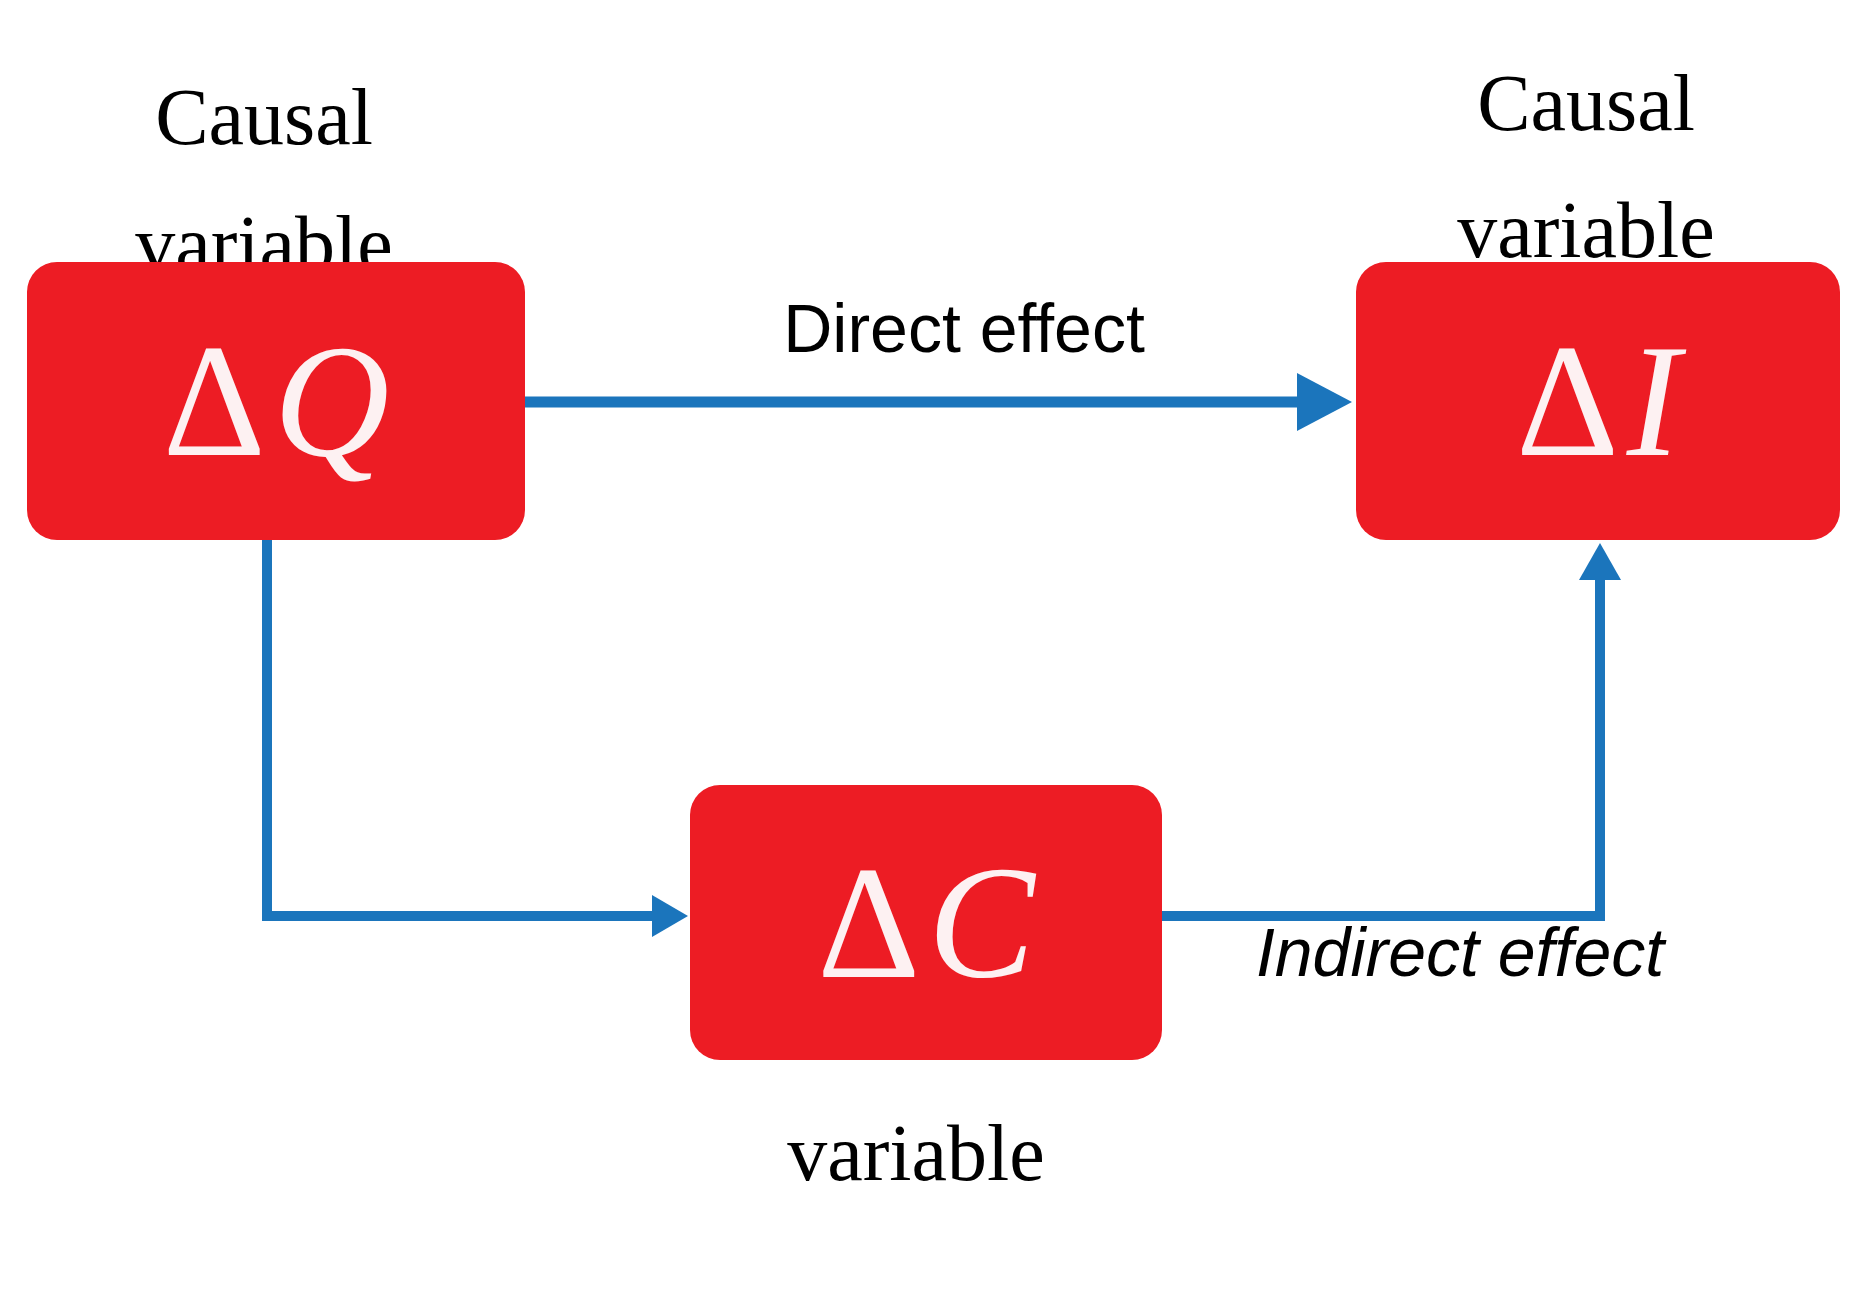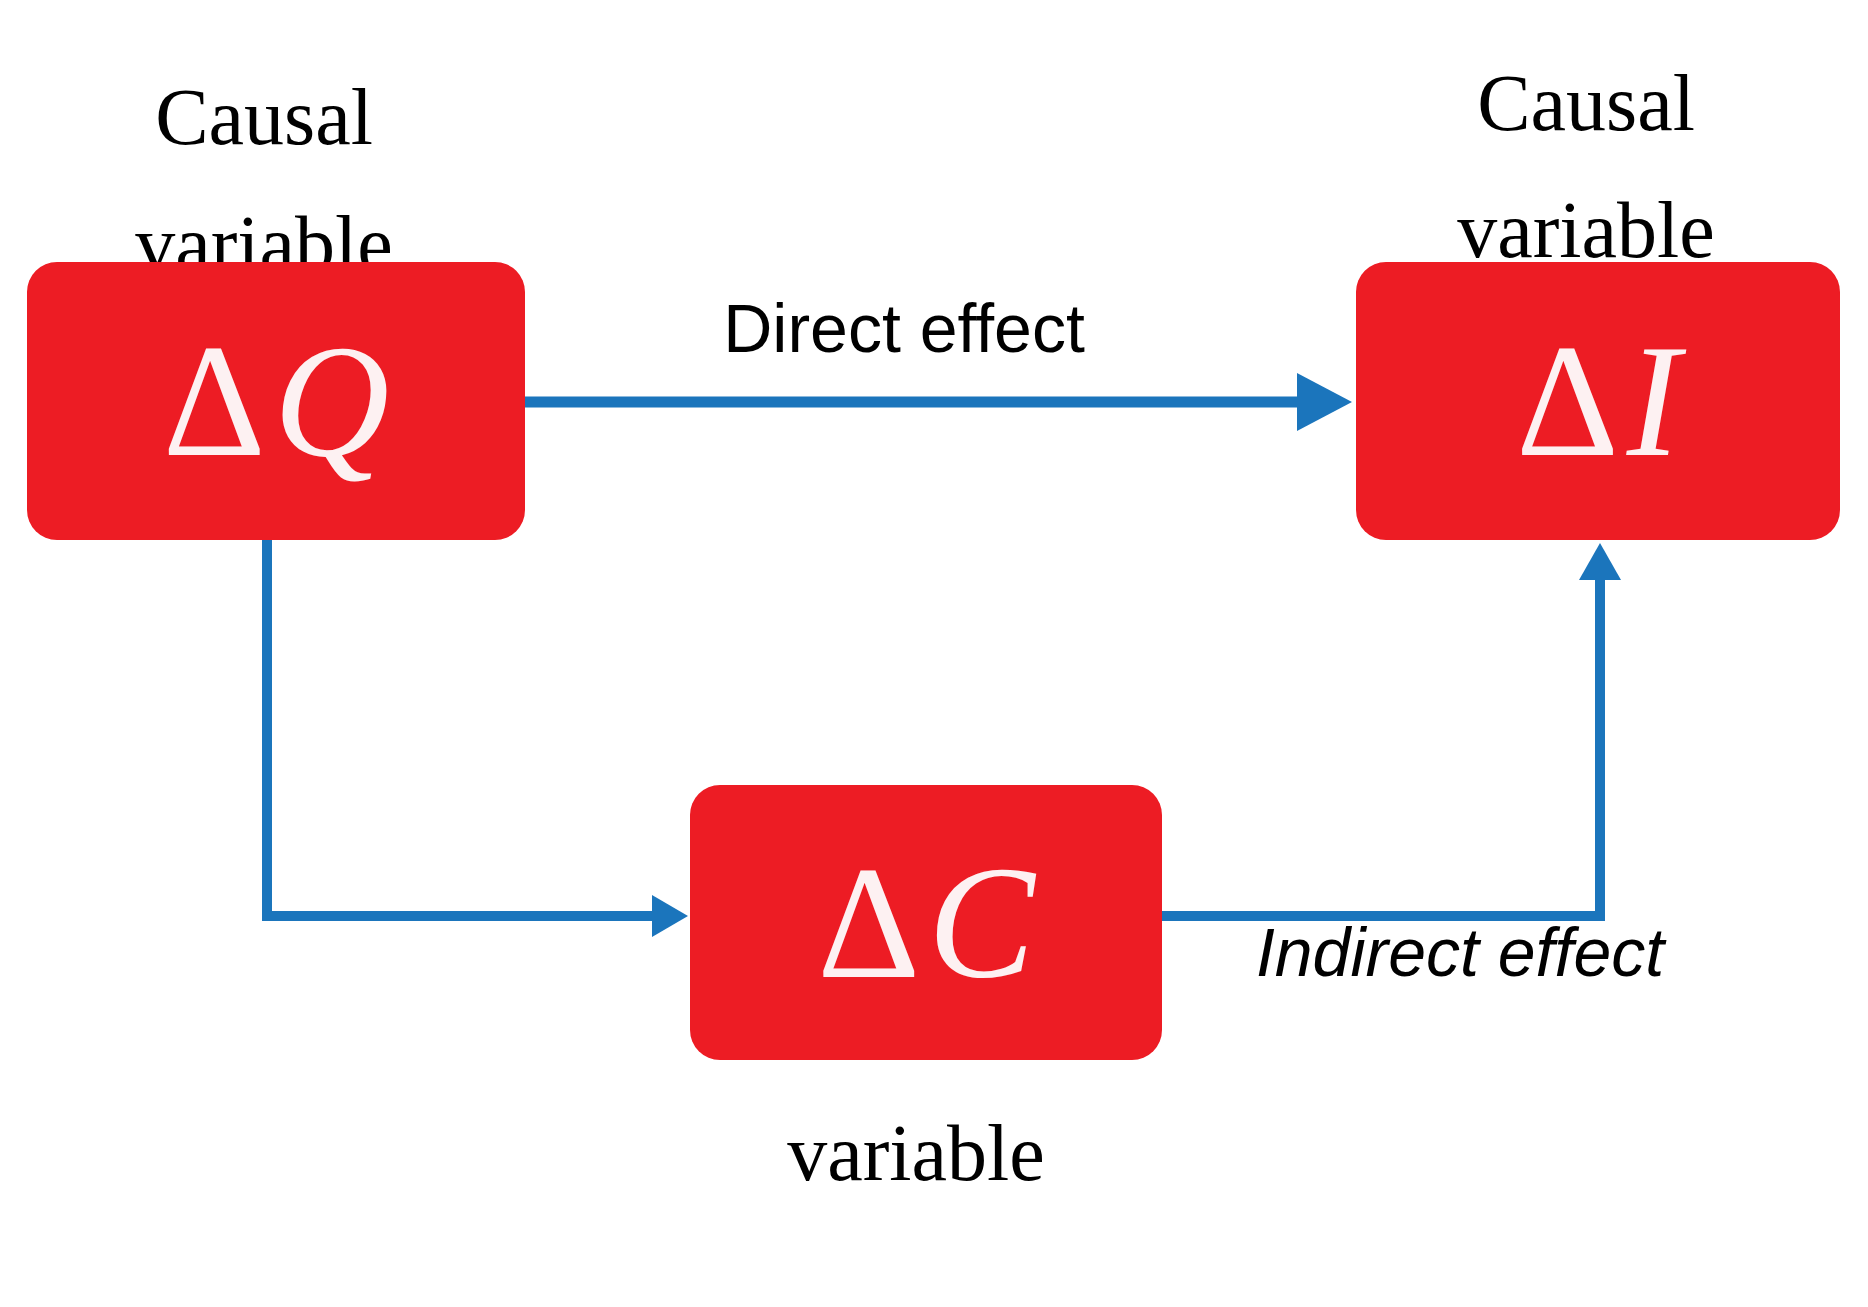--- a/index.html
+++ b/index.html
@@ -55,21 +55,21 @@
   .edge-label {
     position: absolute;
     width: 520px;
     text-align: center;
     color: var(--label_text, #000000);
     font-family: "Liberation Sans", "DejaVu Sans", sans-serif;
     font-size: 68px;
     line-height: 80px;
     white-space: nowrap;
   }
-  .edge-label-direct   { left: 644px;  top: 288px; }
+  .edge-label-direct   { left: 704px;  top: 288px; }
   .edge-label-indirect { left: 1200px; top: 912px; font-style: italic; }
 </style>
 </head>
 <body>
 
 <div class="canvas">
 
   <svg class="arrow-svg" viewBox="0 0 1868 1307">
 
     <g>

